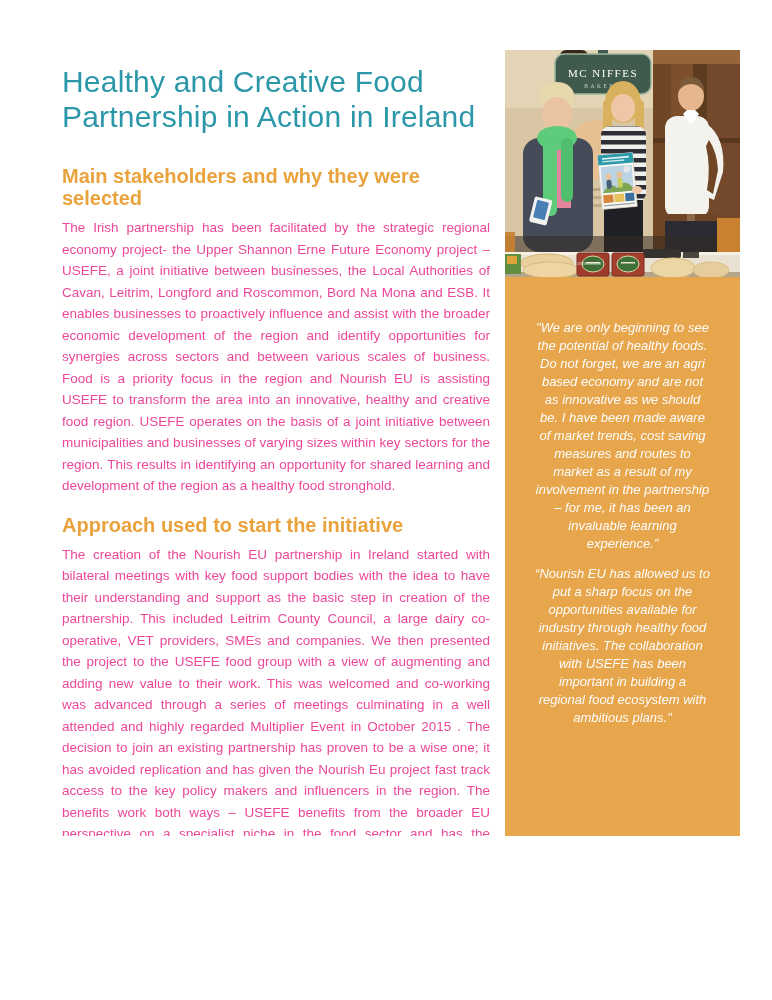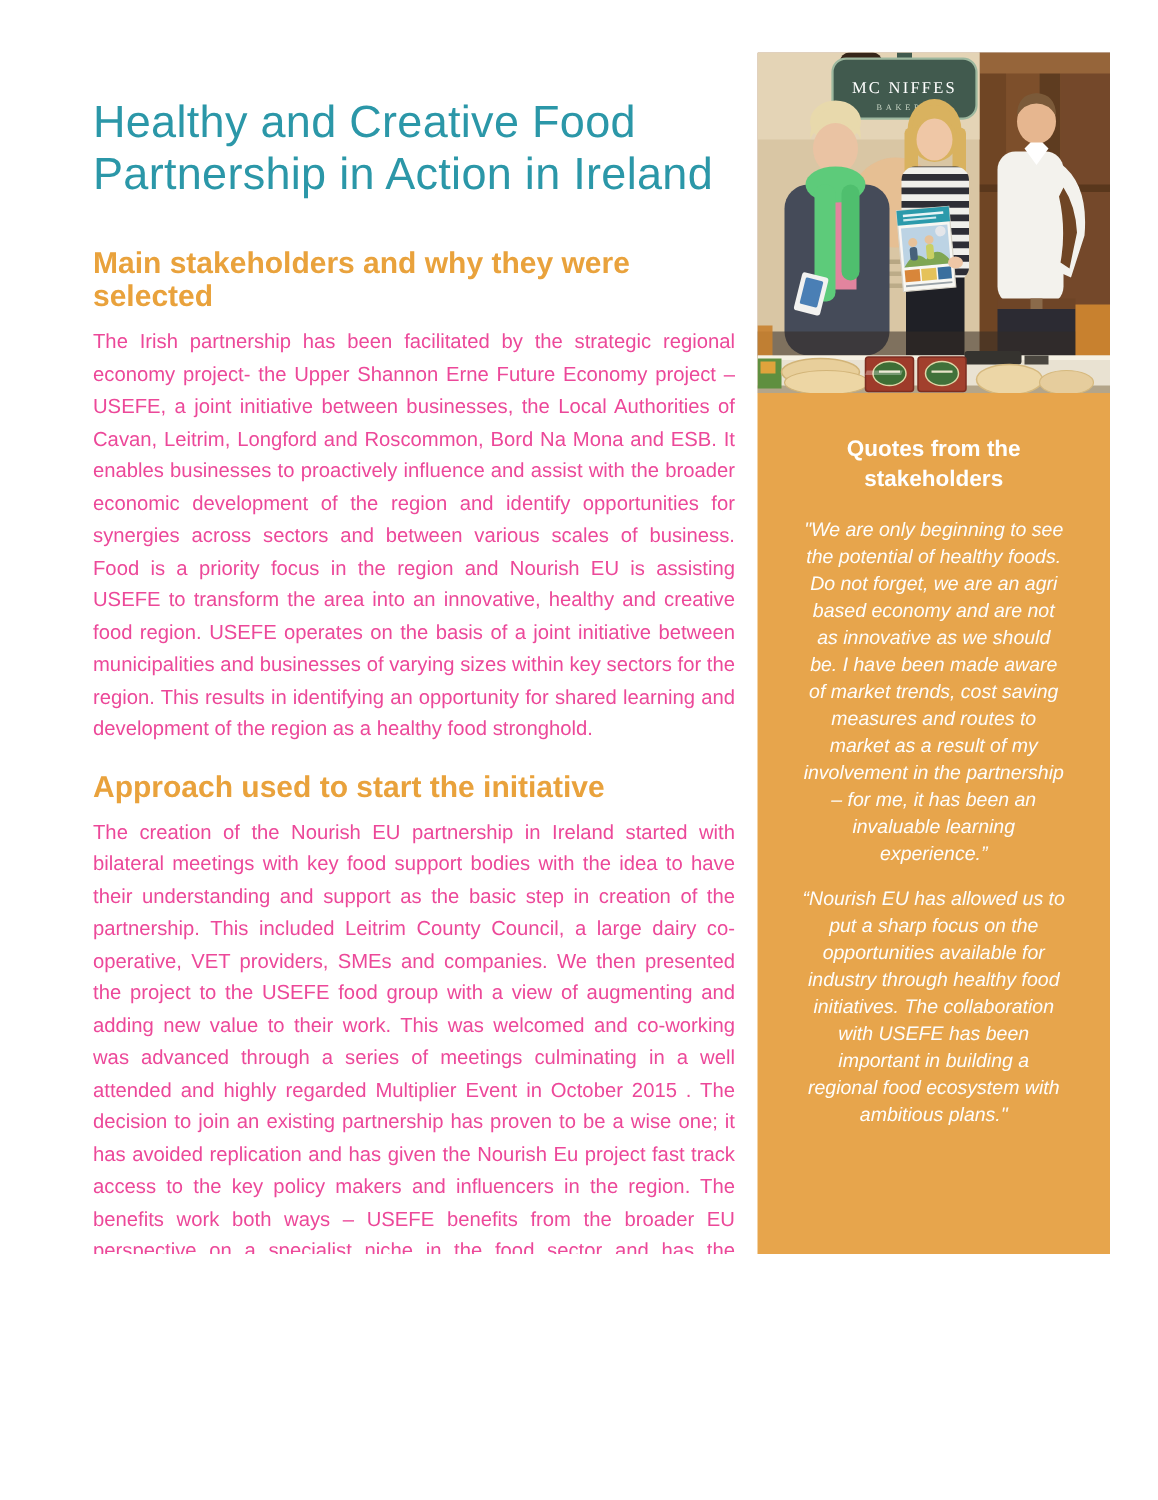--- a/index.html
+++ b/index.html
@@ -9,21 +9,21 @@
   .main{position:absolute;left:62px;top:64px;width:428px;}
   .doc-title{margin:0;font-size:30px;line-height:35px;font-weight:400;color:#2B97A8;letter-spacing:0.2px;}
   .sec-head{margin:0;font-size:20px;line-height:22px;font-weight:700;color:#E9A23C;}
   .sec-head.first{margin-top:31px;}
   .sec-head.second{margin-top:17px;}
   .body-para{margin:8px 0 0 0;font-size:13.5px;line-height:21.5px;color:#ec4899;text-align:justify;}
   
   .bottom-bar{position:absolute;left:47px;top:930px;width:445px;height:23px;background:#1EA29A;}
   .page-num{position:absolute;left:0;top:961px;width:772px;text-align:center;font-size:12.5px;color:#757575;}
   
-  .sidebar{position:absolute;left:505px;top:35px;width:235px;}
+  .sidebar{position:absolute;left:505px;top:50px;width:235px;}
   .photo{display:block;width:235px;height:227px;}
   .quote-box{width:235px;height:683px;background:#E7A54C;box-sizing:border-box;padding:28px 29px 0 29px;}
   .quotes-title{margin:0 auto;max-width:132px;text-align:center;font-size:15px;line-height:20px;font-weight:700;color:#ffffff;}
   .quote{margin:14px 0 0 0;font-size:13px;line-height:18px;font-style:italic;text-align:center;color:#FEFDFB;}
   .quote + .quote{margin-top:12px;}
 </style>
 </head>
 <body>
 
 <div class="page">
@@ -150,21 +150,20 @@
         <ellipse cx="123" cy="214" rx="11" ry="8" fill="#41713a" stroke="#dfd7a8" stroke-width="1"></ellipse>
         <rect x="116" y="212" width="14" height="1.5" fill="#e8e3c8"></rect>
         <ellipse cx="168" cy="218" rx="22" ry="10" fill="#ecd6a6" stroke="#d6b97e" stroke-width="1"></ellipse>
         <ellipse cx="206" cy="220" rx="18" ry="8" fill="#e6cd9d" stroke="#d6b97e" stroke-width="0.8"></ellipse>
         <rect x="28" y="205" width="30" height="3" fill="#ffffff" opacity="0.35" transform="skewX(-20)"></rect>
         <rect x="150" y="212" width="24" height="3" fill="#ffffff" opacity="0.3" transform="skewX(-20)"></rect>
       </g>
     </svg>
 
     <div class="quote-box">
-      <div class="quotes-title">Quotes from the stakeholders</div>
       <p class="quote">"We are only beginning to see the potential of healthy foods. Do not forget, we are an agri based economy and are not as innovative as we should be. I have been made aware of market trends, cost saving measures and  routes to market as a result of my involvement in the partnership – for me, it has been an invaluable learning experience.”</p>
       <p class="quote">“Nourish EU has allowed us to put a sharp focus on the opportunities available for industry through healthy food initiatives.  The collaboration with USEFE has been important in building a regional food ecosystem with ambitious plans."</p>
     </div>
   </div>
 
   <div class="bottom-bar"></div>
 
 </div>
 
 </body></html>

